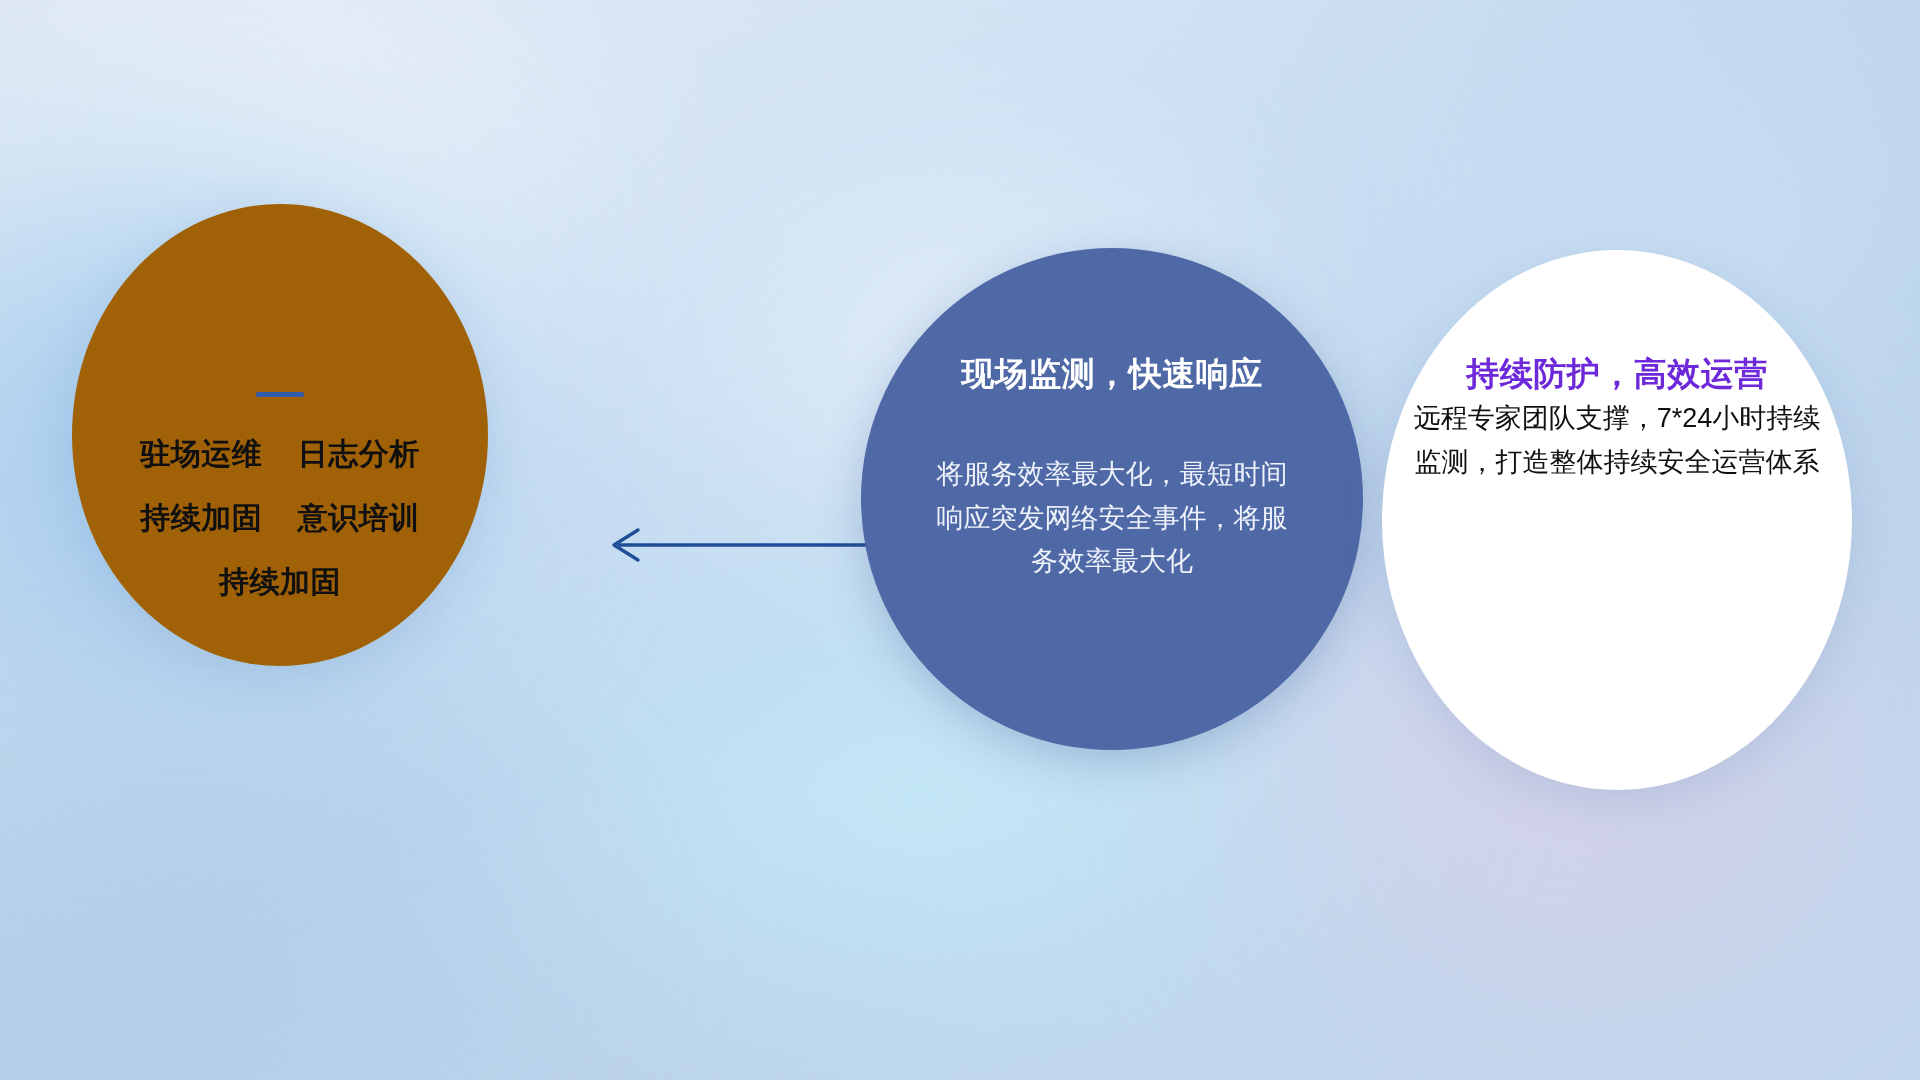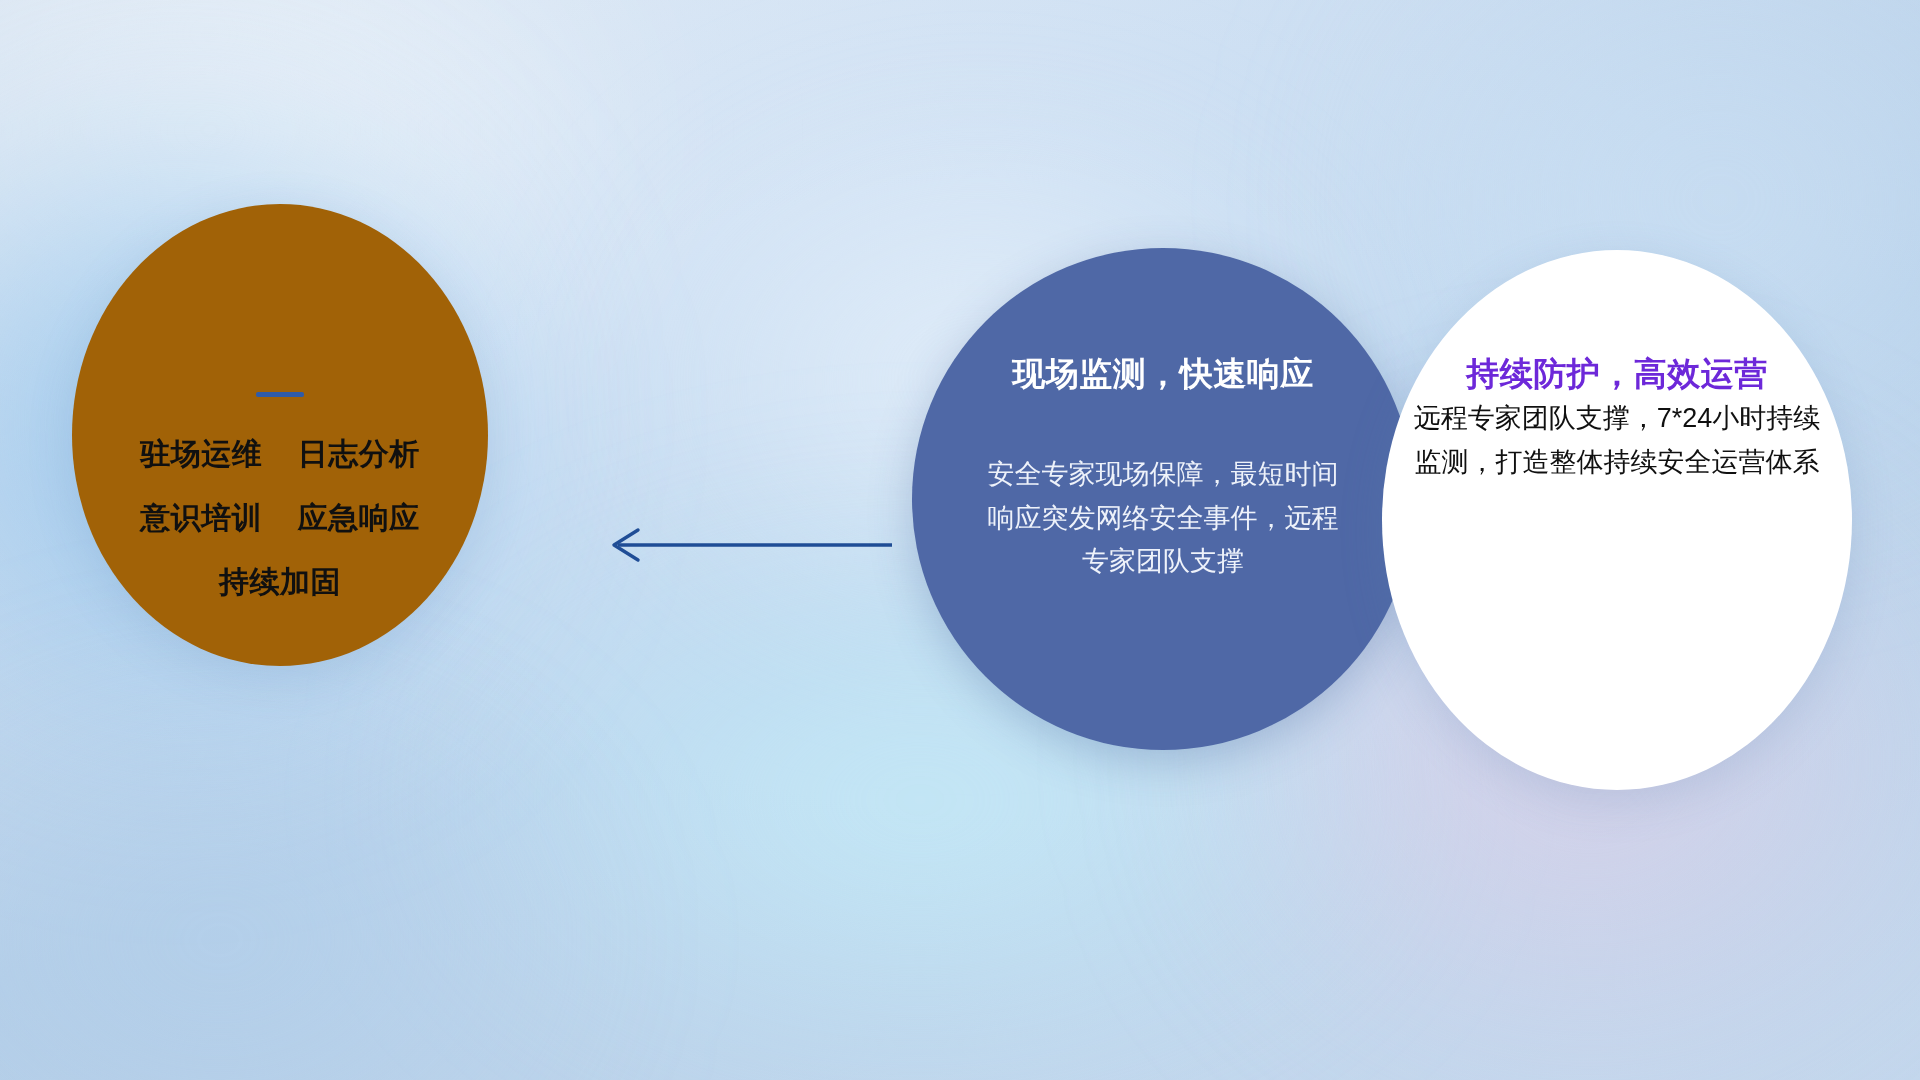--- a/index.html
+++ b/index.html
@@ -62,21 +62,21 @@
     width:48px;height:5px;background:#2f5ba8;border-radius:2px;margin-top:188px;
   }
   .left-lines{
     margin-top:42px;text-align:center;color:#101010;
     font-weight:bold;font-size:30px;line-height:1;letter-spacing:.5px;
   }
   .left-line{margin-bottom:34px;white-space:pre;}
   .left-line:last-child{margin-bottom:0;}
 
   #circle-mid{
-    left:912px;top:248px;width:502px;height:502px;
+    left:861px;top:248px;width:502px;height:502px;
     background:#4f68a6;
     box-shadow:0 12px 44px rgba(52,80,140,.26);
     z-index:2;
     display:flex;flex-direction:column;align-items:center;
   }
   .mid-title{
     margin-top:104px;color:#ffffff;font-weight:bold;font-size:33px;
     letter-spacing:.5px;white-space:nowrap;
   }
   .mid-body{
@@ -115,33 +115,33 @@
   <div class="bg-glow glow-rightblue"></div>
   <div class="bg-glow glow-centercyan"></div>
   <div class="bg-glow glow-rightpink"></div>
   <div class="bg-glow glow-bottomleft"></div>
   <div class="bg-vignette"></div>
 
   <div class="circle" id="circle-left">
     <div class="left-dash"></div>
     <div class="left-lines">
       <div class="left-line">驻场运维    日志分析</div>
-      <div class="left-line">意识培训    应急响应</div>
+      <div class="left-line">持续加固    意识培训</div>
       <div class="left-line">持续加固</div>
     </div>
   </div>
 
   <svg id="flow-arrow" viewBox="0 0 300 62">
     <line x1="296" y1="31" x2="22" y2="31" stroke="#1f4d96" stroke-width="3.4"></line>
     <polyline points="42,16 18,31 42,46" fill="none" stroke="#1f4d96" stroke-width="3.4" stroke-linecap="round" stroke-linejoin="round"></polyline>
   </svg>
 
   <div class="circle" id="circle-mid">
     <div class="mid-title">现场监测，快速响应</div>
-    <div class="mid-body">安全专家现场保障，最短时间响应突发网络安全事件，远程专家团队支撑</div>
+    <div class="mid-body">将服务效率最大化，最短时间响应突发网络安全事件，将服务效率最大化</div>
   </div>
 
   <div class="circle" id="circle-right">
     <div class="right-title">持续防护，高效运营</div>
     <div class="right-body">远程专家团队支撑，7*24小时持续监测，打造整体持续安全运营体系</div>
   </div>
 
 </div>
 
 </body></html>

